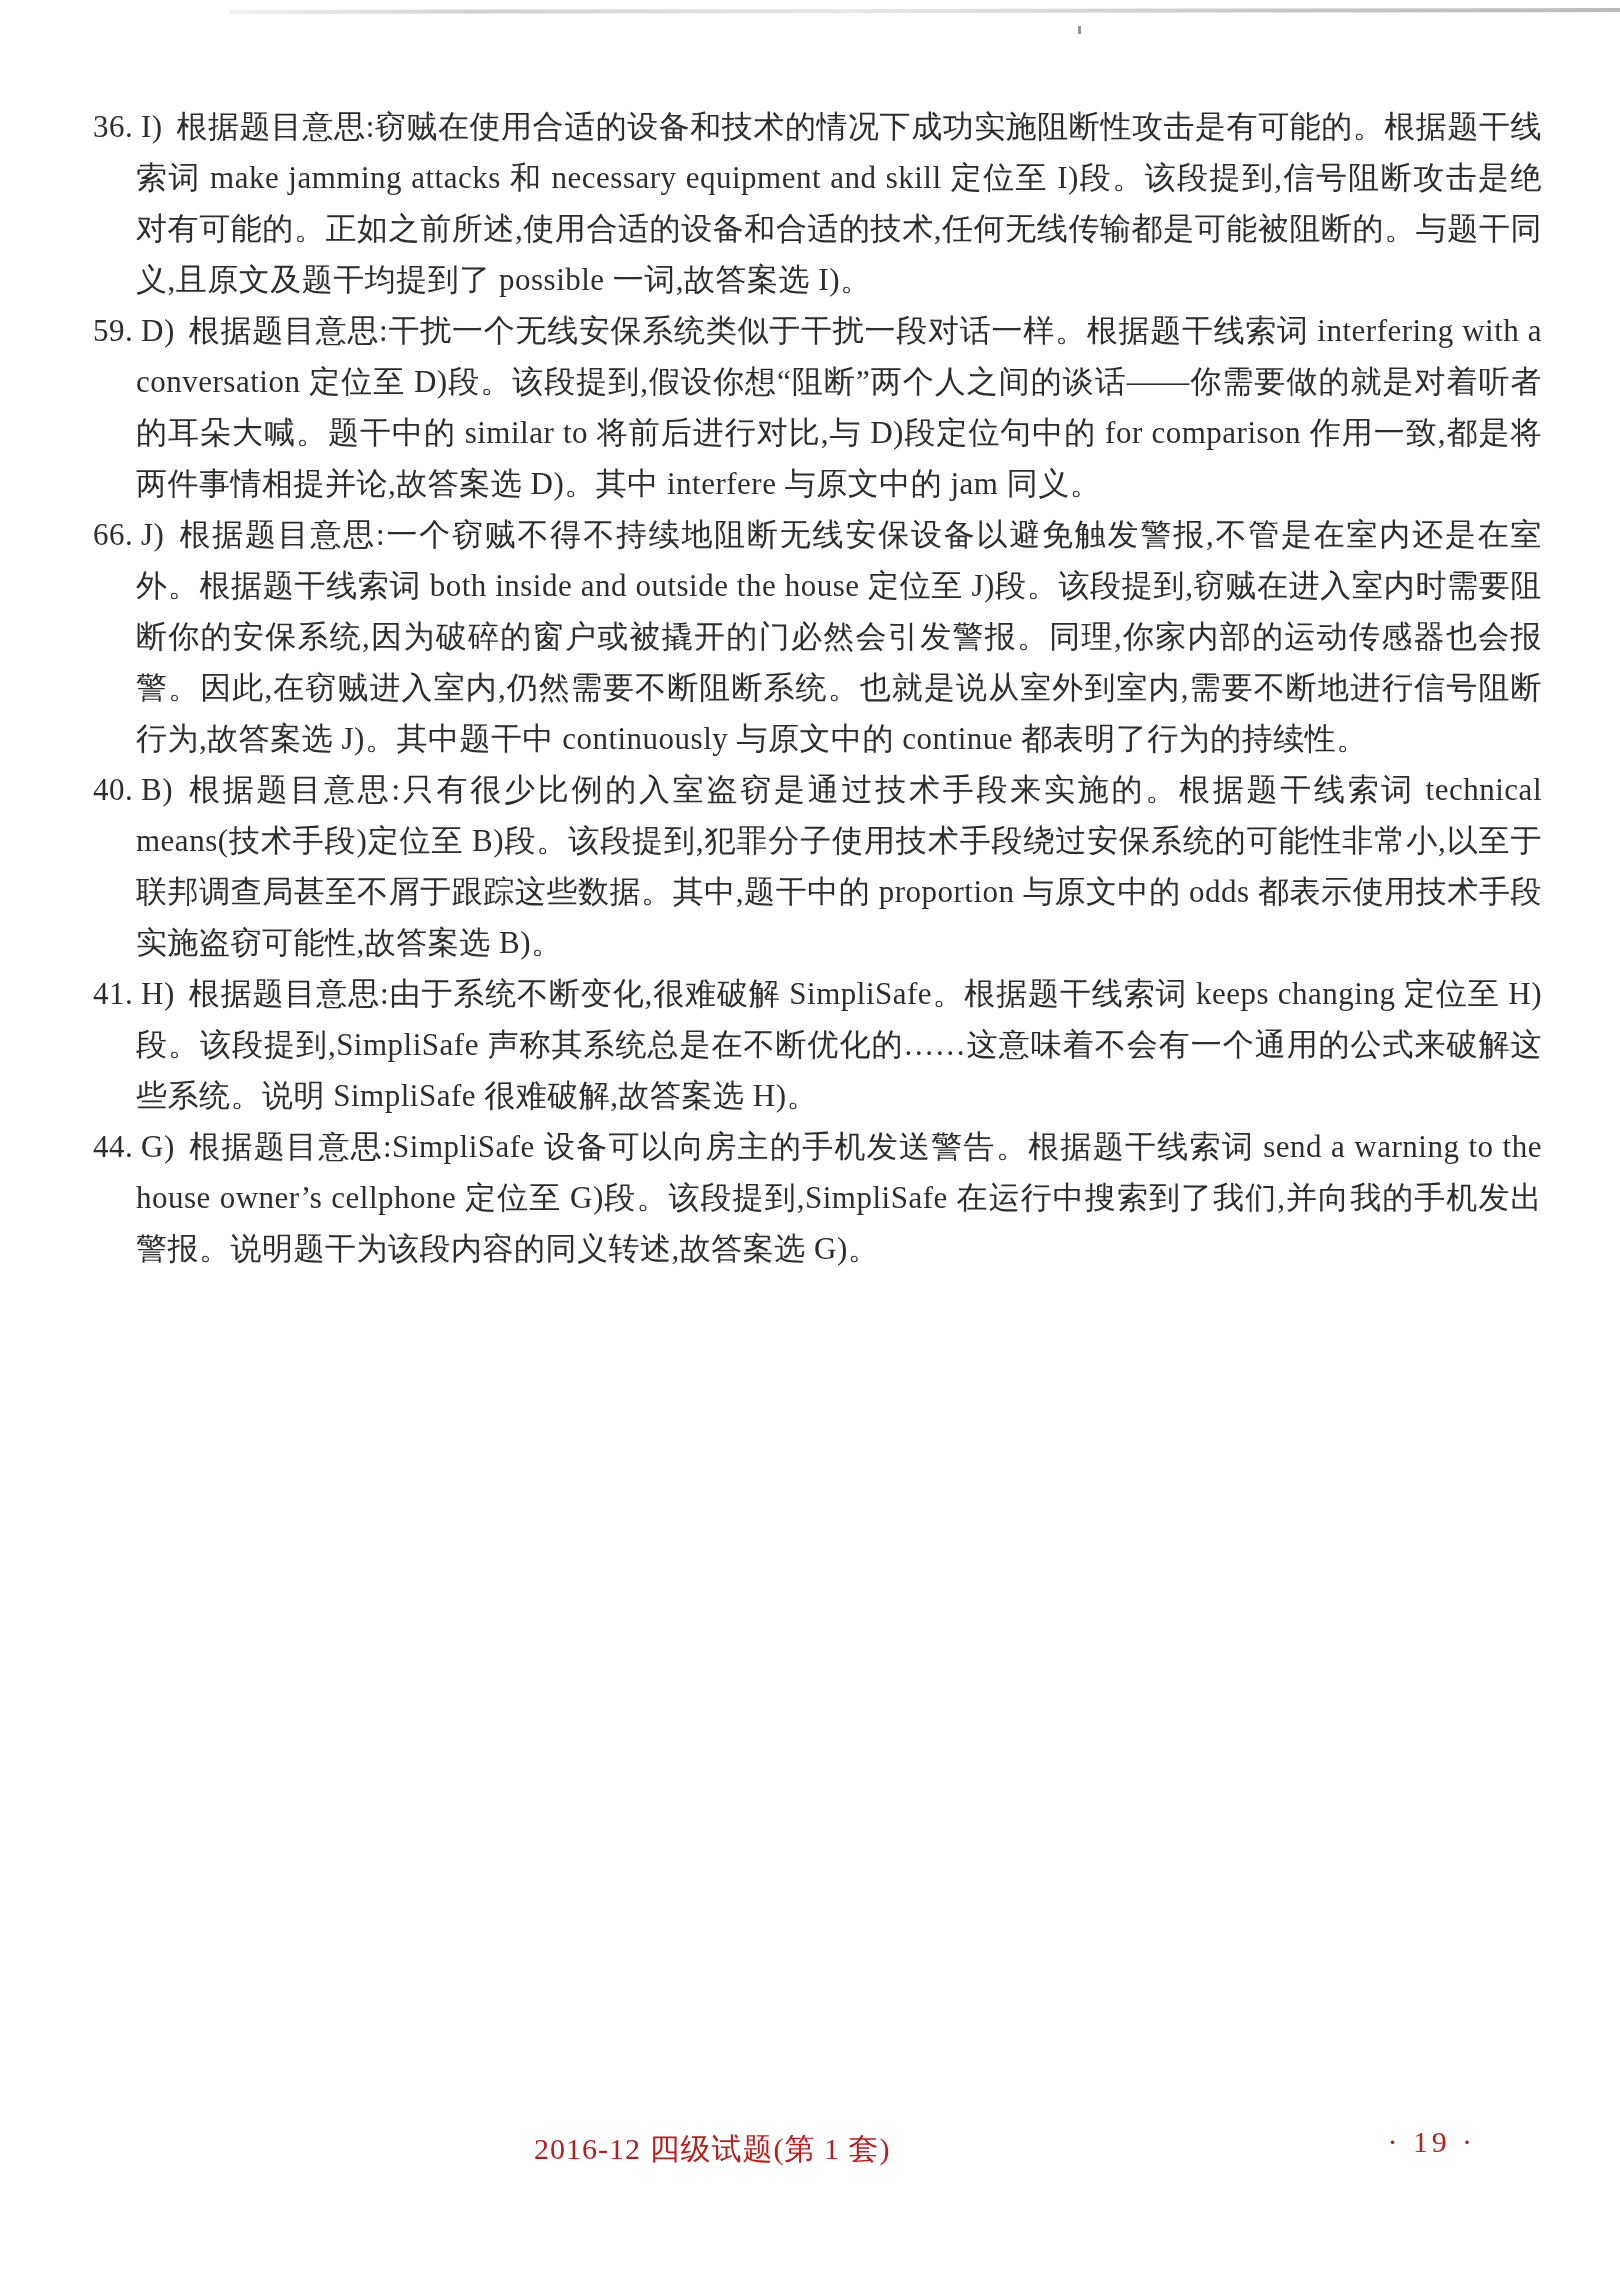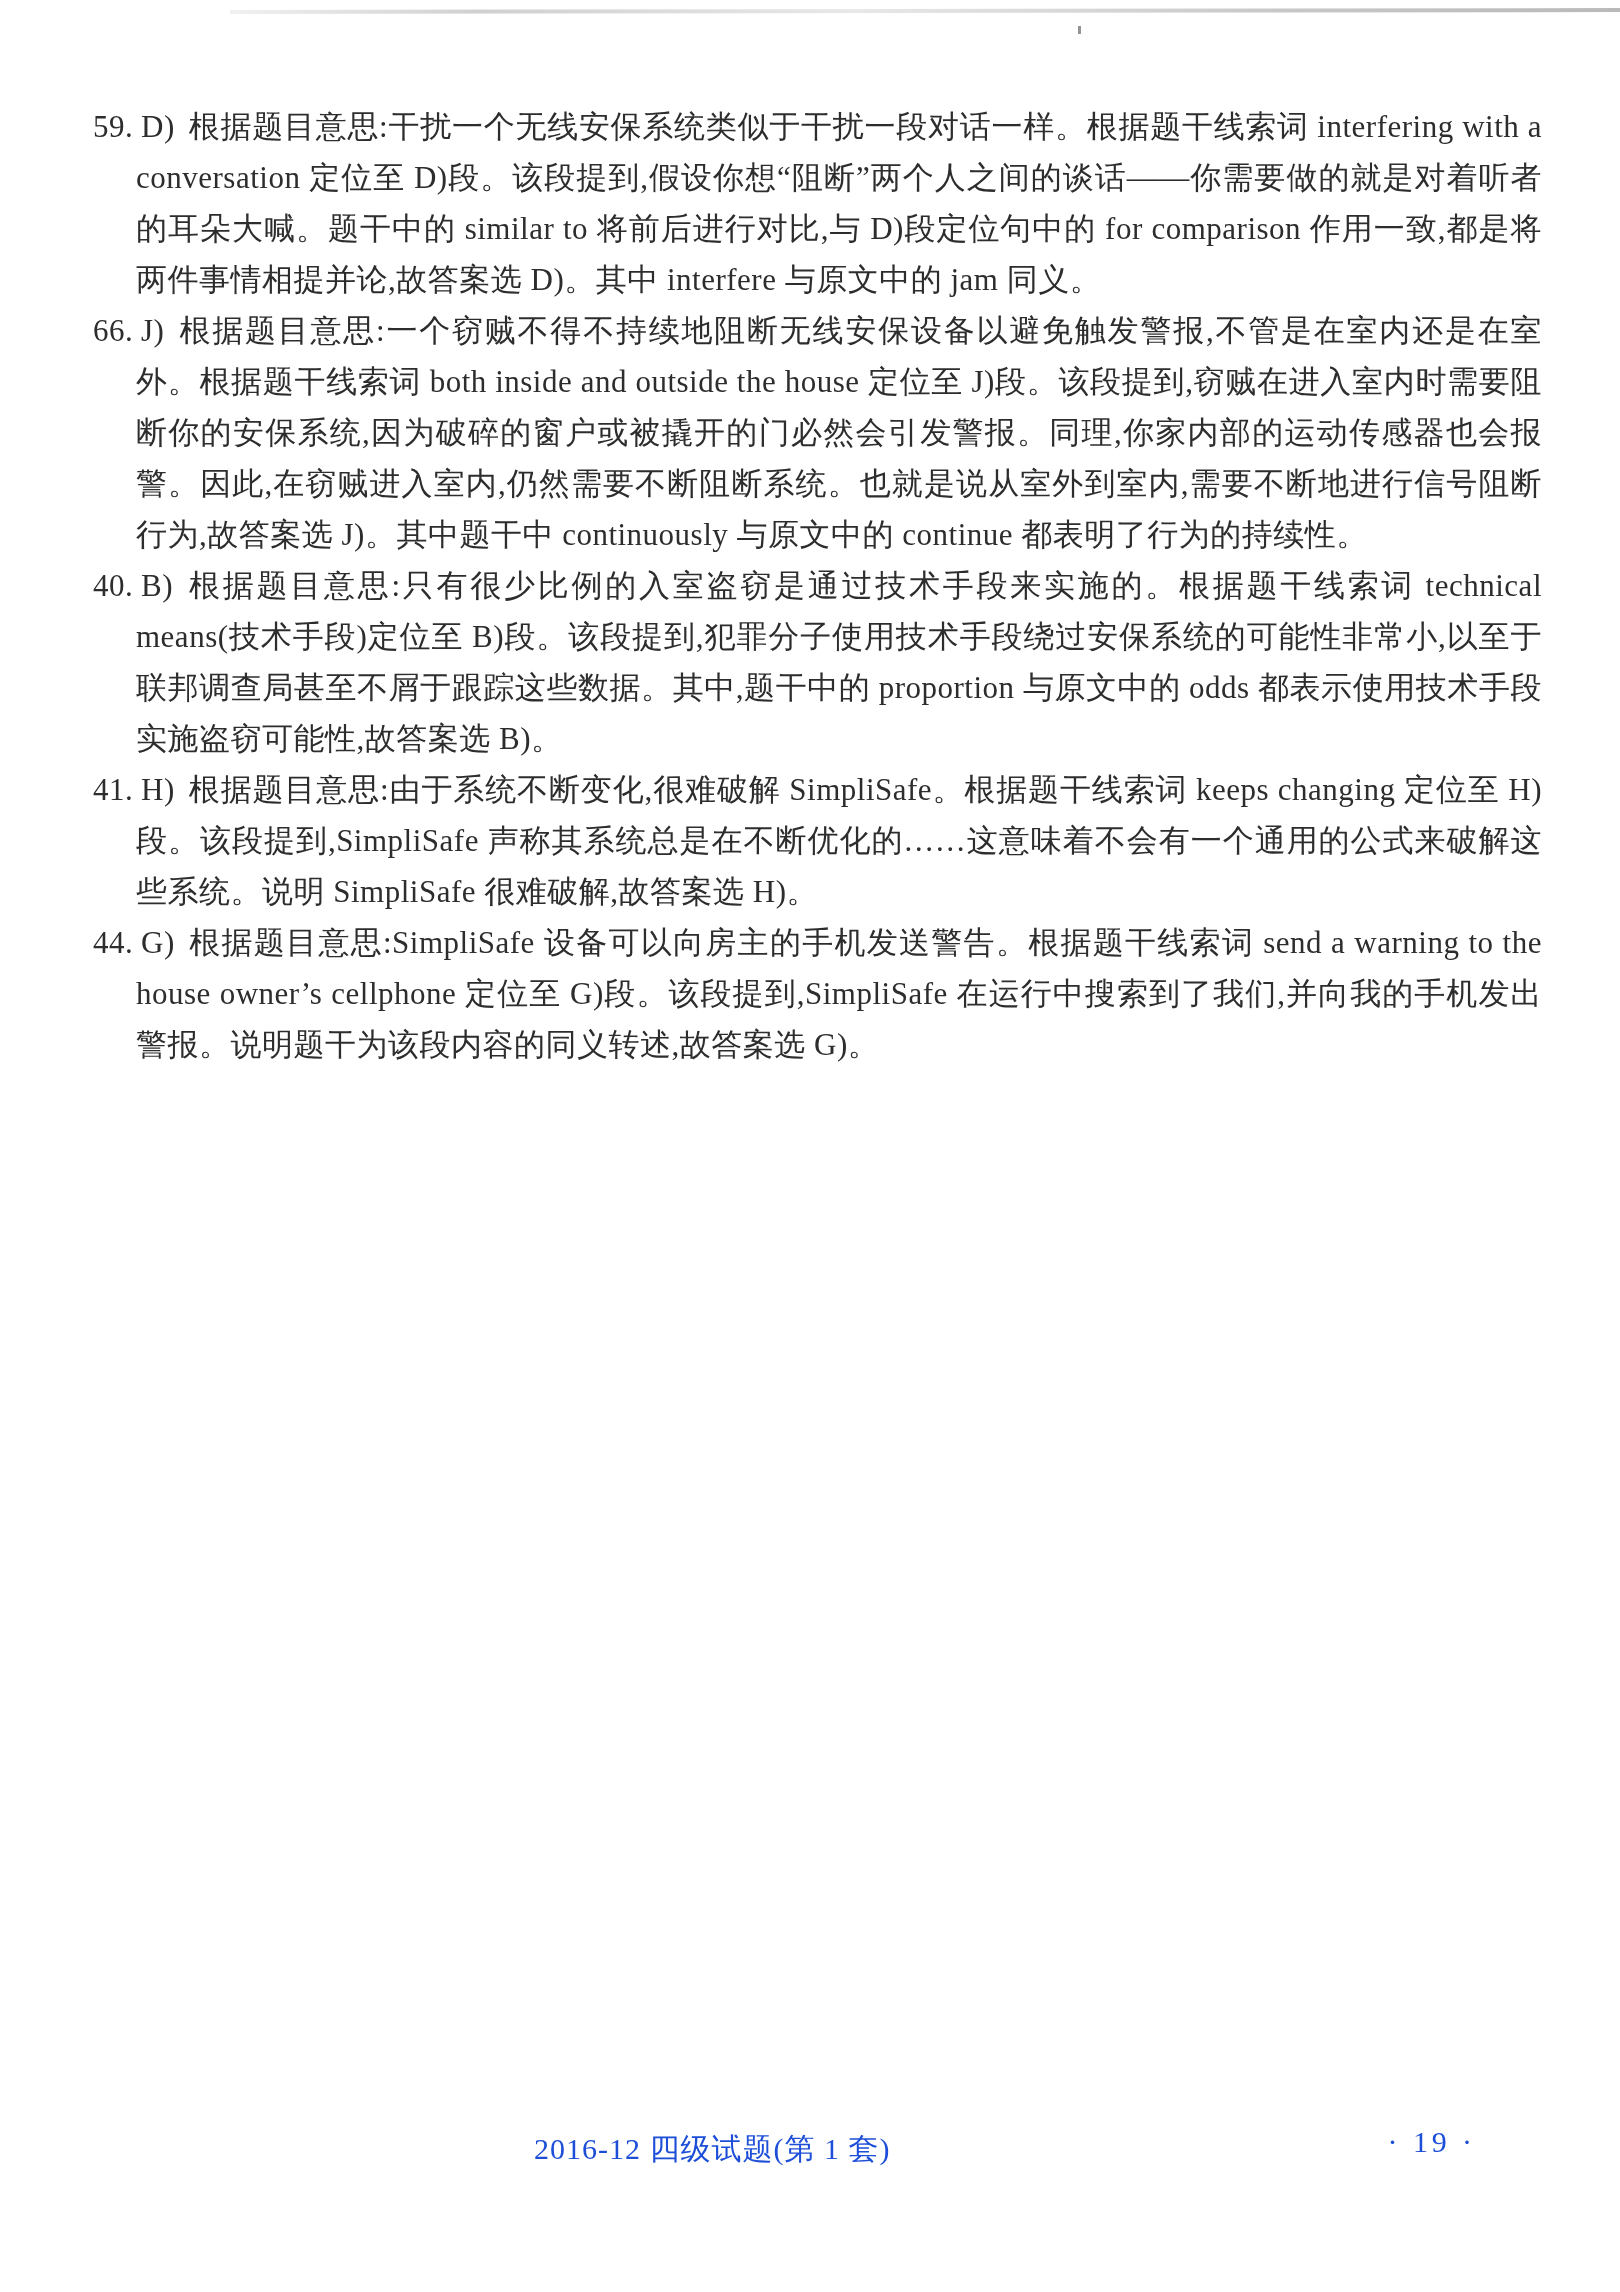--- a/index.html
+++ b/index.html
@@ -58,21 +58,21 @@
     display: inline;
     margin-right: 13.7px;
   }
   .footer {
     position: absolute;
     top: 2129px;
     left: 0;
     width: 1620px;
     height: 45px;
     font-size: 30px;
-    color: #1d4ed8;
+    color: #b91c1c;
   }
   .footer .footer-title {
     position: absolute;
     left: 534px;
     top: 0;
     letter-spacing: 1px;
   }
   .footer .footer-page {
     position: absolute;
     right: 144px;
@@ -81,20 +81,21 @@
   }
 </style>
 </head>
 <body>
 
 <div class="scan-line"></div>
 <div class="scan-dot"></div>
 
 <main class="content">
 
+  <p class="item"><span class="num">36.</span><span class="ans">I)</span><span class="txt">根据题目意思:窃贼在使用合适的设备和技术的情况下成功实施阻断性攻击是有可能的。根据题干线索词 make jamming attacks 和 necessary equipment and skill 定位至 I)段。该段提到,信号阻断攻击是绝对有可能的。正如之前所述,使用合适的设备和合适的技术,任何无线传输都是可能被阻断的。与题干同义,且原文及题干均提到了 possible 一词,故答案选 I)。</span></p>
 
   <p class="item"><span class="num">59.</span><span class="ans">D)</span><span class="txt">根据题目意思:干扰一个无线安保系统类似于干扰一段对话一样。根据题干线索词 interfering with a conversation 定位至 D)段。该段提到,假设你想“阻断”两个人之间的谈话——你需要做的就是对着听者的耳朵大喊。题干中的 similar to 将前后进行对比,与 D)段定位句中的 for comparison 作用一致,都是将两件事情相提并论,故答案选 D)。其中 interfere 与原文中的 jam 同义。</span></p>
 
   <p class="item"><span class="num">66.</span><span class="ans">J)</span><span class="txt">根据题目意思:一个窃贼不得不持续地阻断无线安保设备以避免触发警报,不管是在室内还是在室外。根据题干线索词 both inside and outside the house 定位至 J)段。该段提到,窃贼在进入室内时需要阻断你的安保系统,因为破碎的窗户或被撬开的门必然会引发警报。同理,你家内部的运动传感器也会报警。因此,在窃贼进入室内,仍然需要不断阻断系统。也就是说从室外到室内,需要不断地进行信号阻断行为,故答案选 J)。其中题干中 continuously 与原文中的 continue 都表明了行为的持续性。</span></p>
 
 
   <p class="item"><span class="num">40.</span><span class="ans">B)</span><span class="txt">根据题目意思:只有很少比例的入室盗窃是通过技术手段来实施的。根据题干线索词 technical means(技术手段)定位至 B)段。该段提到,犯罪分子使用技术手段绕过安保系统的可能性非常小,以至于联邦调查局甚至不屑于跟踪这些数据。其中,题干中的 proportion 与原文中的 odds 都表示使用技术手段实施盗窃可能性,故答案选 B)。</span></p>
 
   <p class="item"><span class="num">41.</span><span class="ans">H)</span><span class="txt">根据题目意思:由于系统不断变化,很难破解 SimpliSafe。根据题干线索词 keeps changing 定位至 H)段。该段提到,SimpliSafe 声称其系统总是在不断优化的……这意味着不会有一个通用的公式来破解这些系统。说明 SimpliSafe 很难破解,故答案选 H)。</span></p>
 

